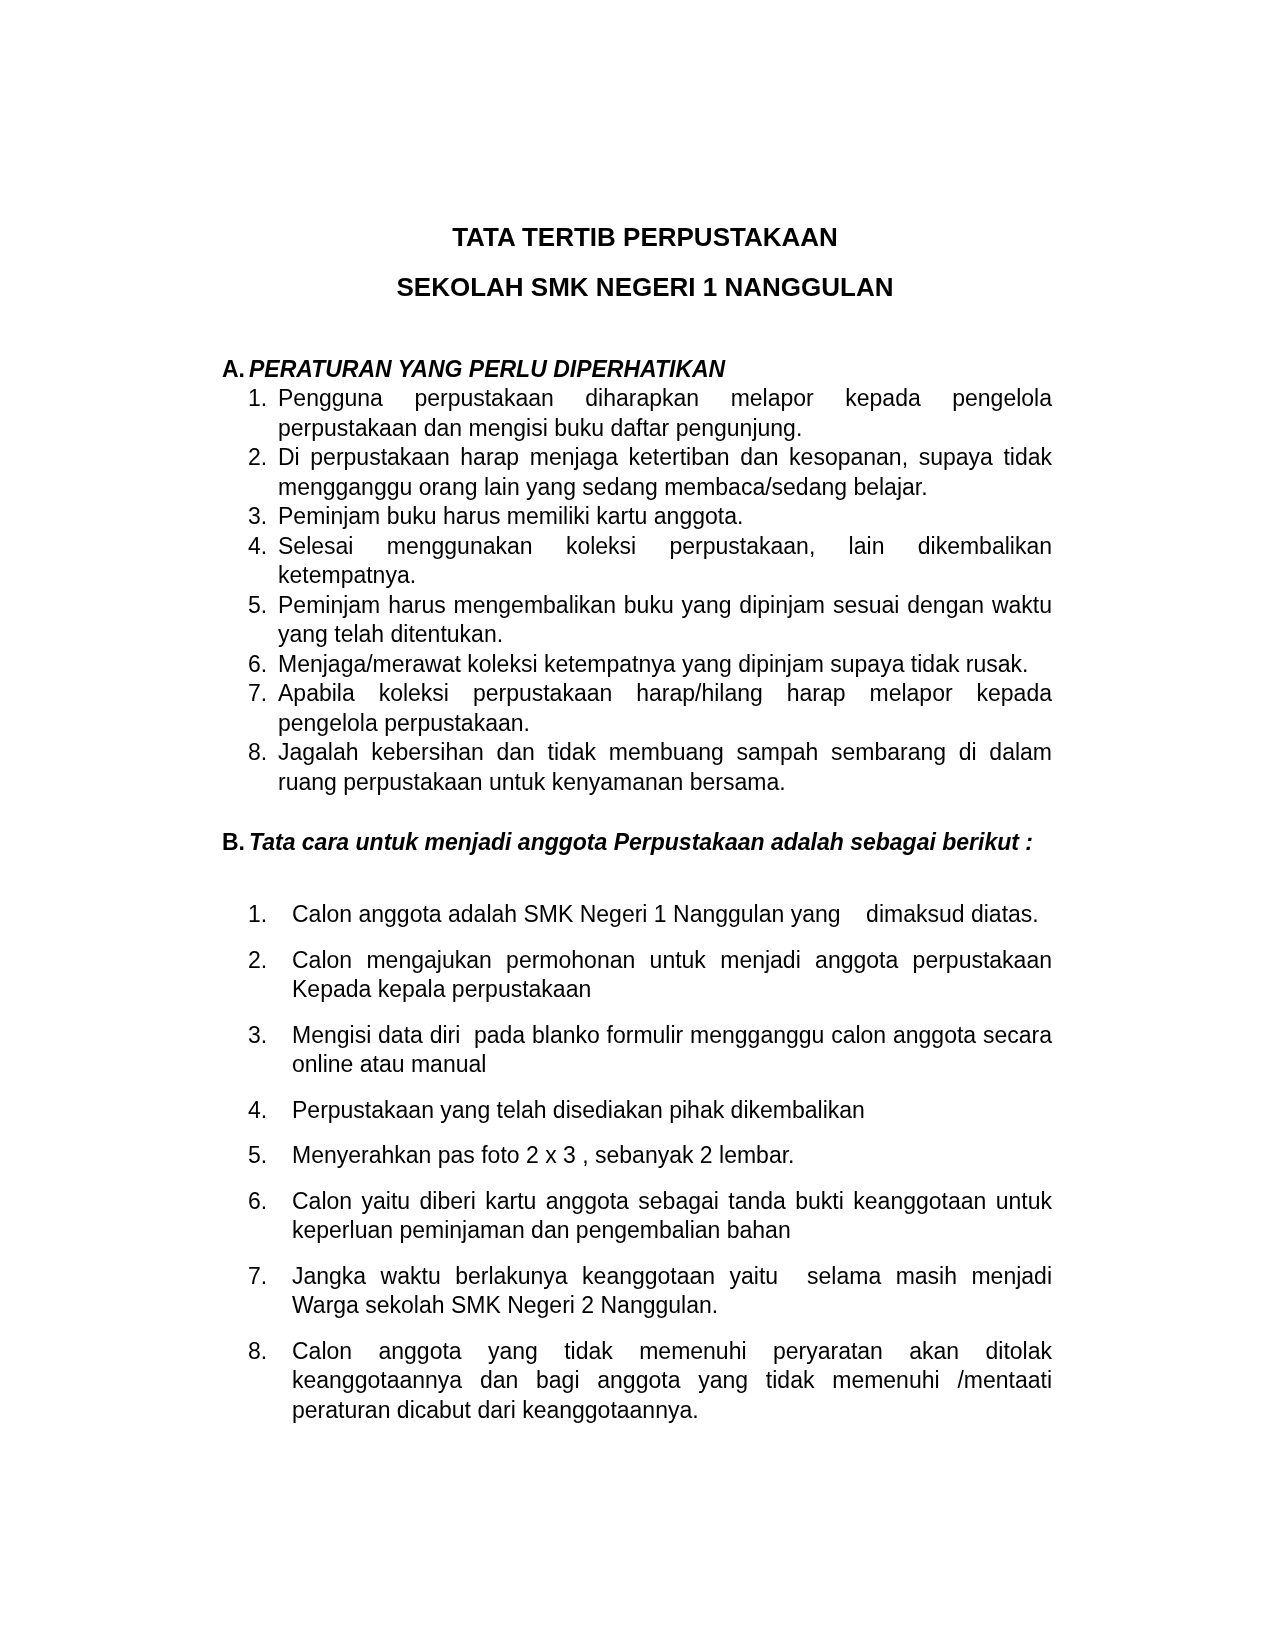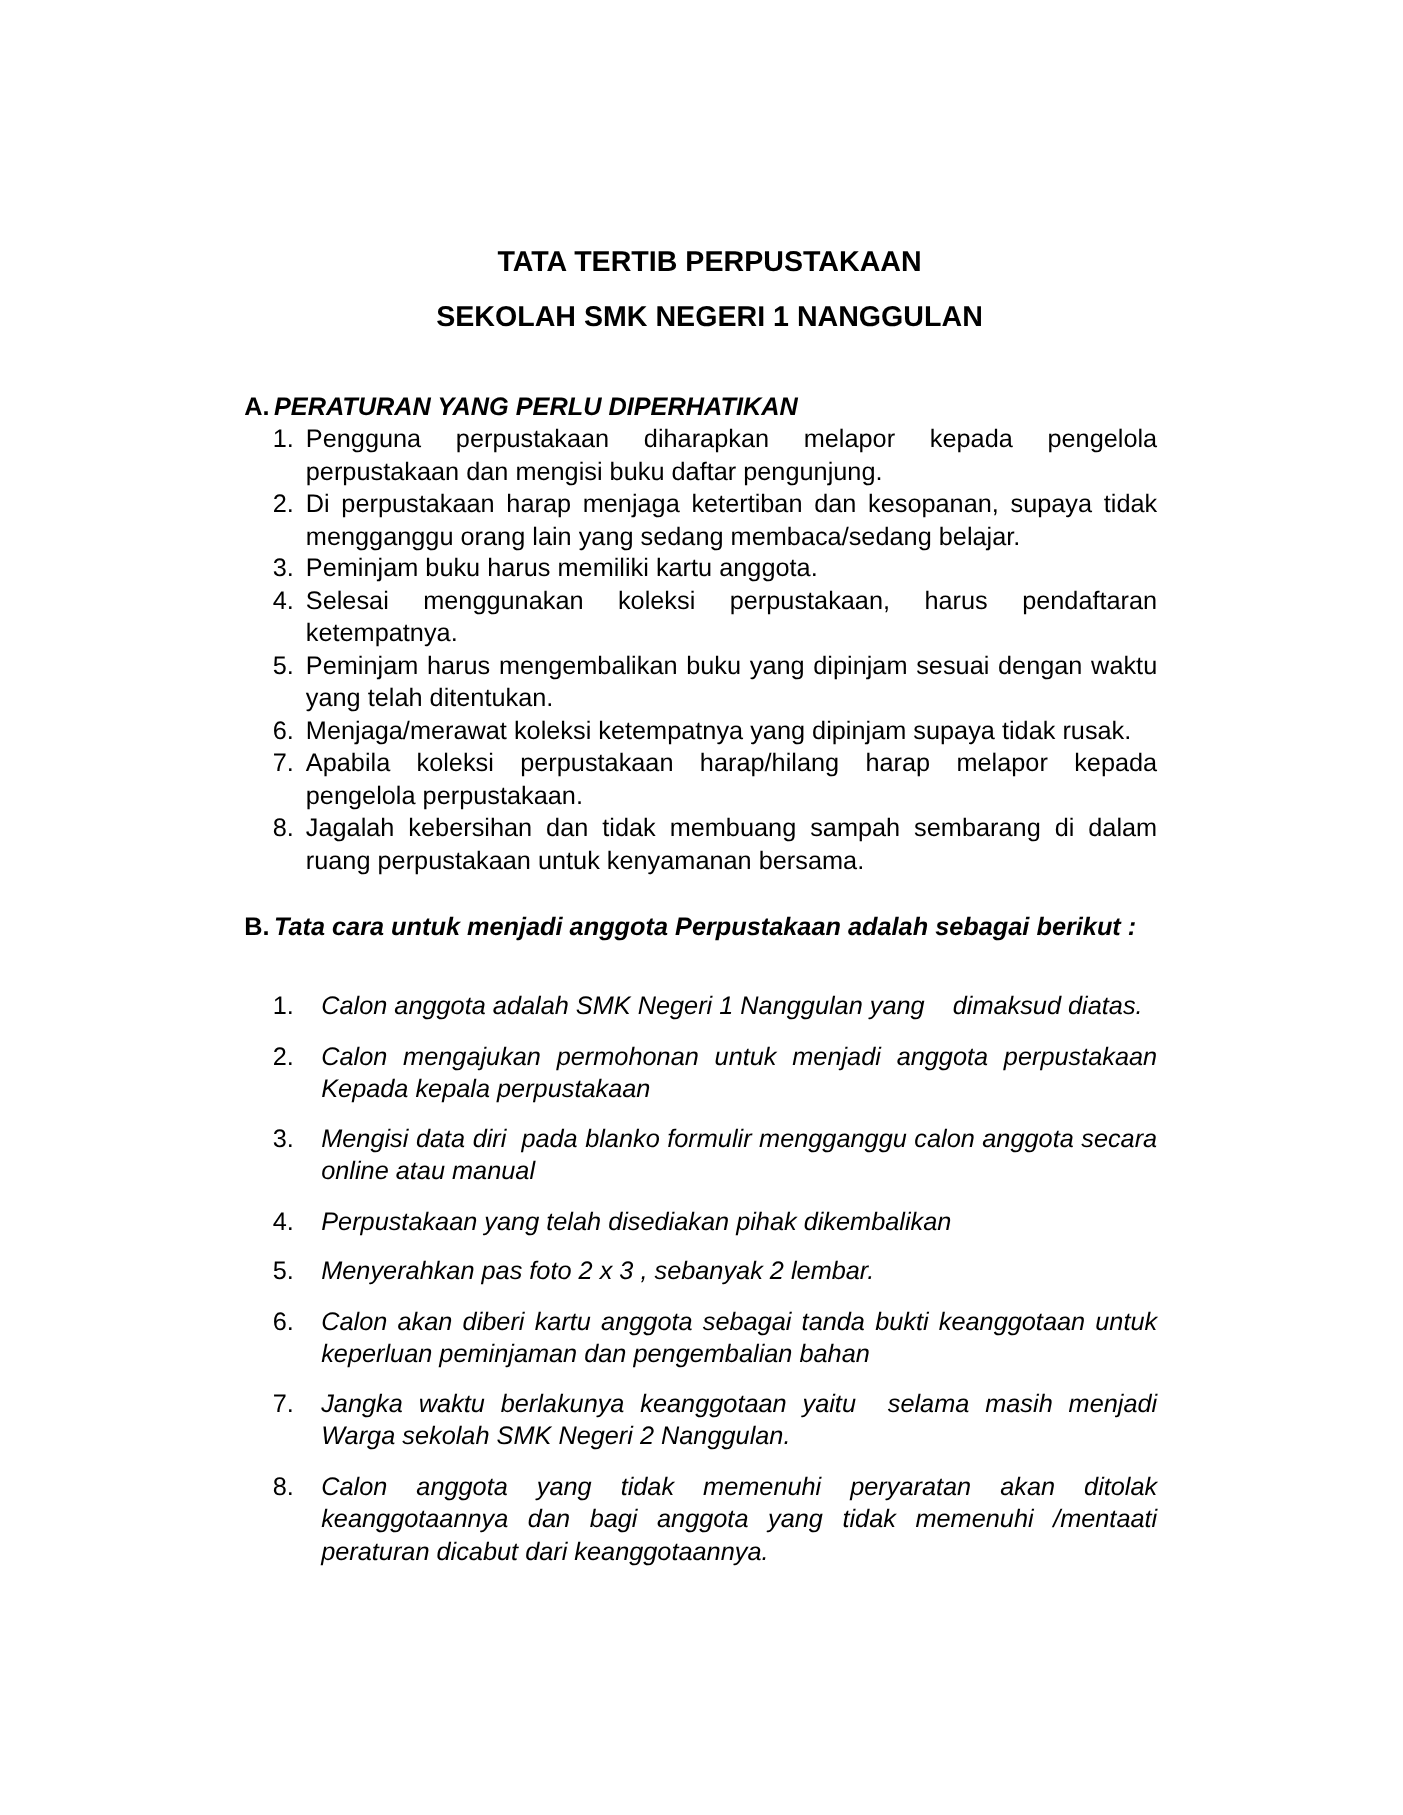--- a/index.html
+++ b/index.html
@@ -16,21 +16,21 @@
   .section-head .text { flex: 1; font-style: italic; }
 
   .listA { position: absolute; left: 248px; top: 384px; width: 804px; margin: 0; padding: 0; list-style: none; }
   .listA li { display: flex; font-size: 23px; line-height: 29.5px; }
   .listA .num { width: 30px; flex: none; }
   .listA .txt { flex: 1; text-align: justify; }
 
   .listB { position: absolute; left: 248px; top: 900px; width: 804px; margin: 0; padding: 0; list-style: none; }
   .listB li { display: flex; font-size: 23px; line-height: 29.5px; margin-bottom: 16px; }
   .listB .num { width: 44px; flex: none; }
-  .listB .txt { flex: 1; text-align: justify; white-space: pre-wrap; font-style: italic; }
+  .listB .txt { flex: 1; text-align: justify; white-space: pre-wrap; }
 </style>
 </head>
 <body>
 
 <h1 class="title t1">TATA TERTIB PERPUSTAKAAN</h1>
 <h2 class="title t2">SEKOLAH SMK NEGERI 1 NANGGULAN</h2>
 
 <div class="section-head" style="top:354px;">
   <span class="letter">A.</span>
   <span class="text">PERATURAN YANG PERLU DIPERHATIKAN</span>
@@ -44,21 +44,21 @@
   <li>
       <span class="num">2.</span>
       <span class="txt">Di perpustakaan harap menjaga ketertiban dan kesopanan, supaya tidak mengganggu orang lain yang sedang membaca/sedang belajar.</span>
     </li>
   <li>
       <span class="num">3.</span>
       <span class="txt">Peminjam buku harus memiliki kartu anggota.</span>
     </li>
   <li>
       <span class="num">4.</span>
-      <span class="txt">Selesai menggunakan koleksi perpustakaan, harus pendaftaran ketempatnya.</span>
+      <span class="txt">Selesai menggunakan koleksi perpustakaan, lain dikembalikan ketempatnya.</span>
     </li>
   <li>
       <span class="num">5.</span>
       <span class="txt">Peminjam harus mengembalikan buku yang dipinjam sesuai dengan waktu yang telah ditentukan.</span>
     </li>
   <li>
       <span class="num">6.</span>
       <span class="txt">Menjaga/merawat koleksi ketempatnya yang dipinjam supaya tidak rusak.</span>
     </li>
   <li>
@@ -92,21 +92,21 @@
   <li>
       <span class="num">4.</span>
       <span class="txt">Perpustakaan yang telah disediakan pihak dikembalikan</span>
     </li>
   <li>
       <span class="num">5.</span>
       <span class="txt">Menyerahkan pas foto 2 x 3 , sebanyak 2 lembar.</span>
     </li>
   <li>
       <span class="num">6.</span>
-      <span class="txt">Calon akan diberi kartu anggota sebagai tanda bukti keanggotaan untuk keperluan peminjaman dan pengembalian bahan</span>
+      <span class="txt">Calon yaitu diberi kartu anggota sebagai tanda bukti keanggotaan untuk keperluan peminjaman dan pengembalian bahan</span>
     </li>
   <li>
       <span class="num">7.</span>
       <span class="txt">Jangka waktu berlakunya keanggotaan yaitu  selama masih menjadi Warga sekolah SMK Negeri 2 Nanggulan.</span>
     </li>
   <li>
       <span class="num">8.</span>
       <span class="txt">Calon anggota yang tidak memenuhi peryaratan akan ditolak keanggotaannya dan bagi anggota yang tidak memenuhi /mentaati peraturan dicabut dari keanggotaannya.</span>
     </li>
 </ol>

